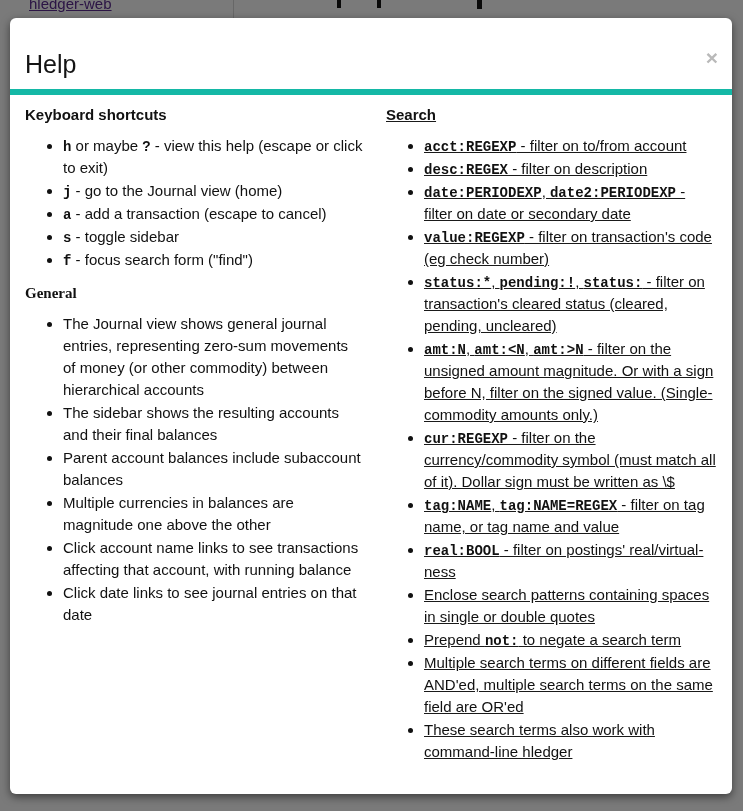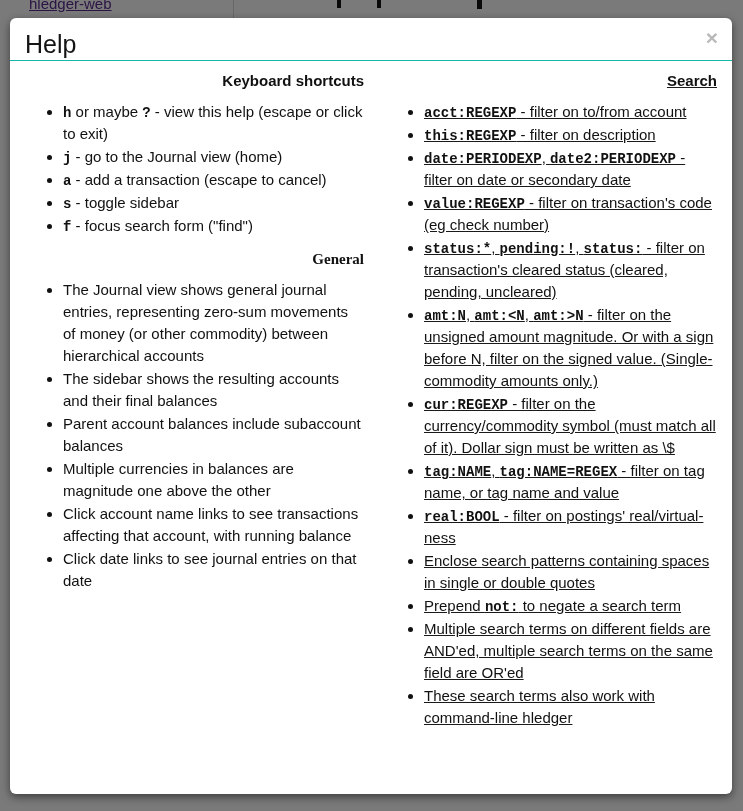--- a/index.html
+++ b/index.html
@@ -36,22 +36,23 @@
   
   .modal {
     position: absolute; left: 10px; top: 18px;
     width: 722px; height: 776px;
     background: #ffffff;
     border-radius: 6px;
     box-shadow: 0 3px 9px rgba(0,0,0,0.5);
   }
   .modal-header {
     position: relative;
-    padding: 11px 15px 0 15px;
-    border-bottom: 1px solid #14b8a6;
+    padding: 11px 15px 9px 15px;
+    border-bottom: 6px solid #14b8a6;
+    margin-top: 20px;
   }
   .modal-title {
     font-size: 25px; font-weight: 500; line-height: 31px; color: #141414;
     letter-spacing: 0;
   }
   .close-btn {
     position: absolute; right: 14px; top: 9px;
     background: none; border: none; cursor: pointer;
     font-family: "Liberation Sans", sans-serif;
     font-size: 21px; font-weight: bold; color: #b9b9b9; line-height: 21px;
@@ -62,21 +63,20 @@
     padding: 10px 15px 15px 15px;
   }
   .help-col { font-size: 15px; line-height: 22px; }
   .col-left  { width: 361px; padding-right: 22px; }
   .col-right { flex: 1; text-decoration: underline; }
 
   .section-heading {
     font-size: 15px; font-weight: bold; color: #111;
     line-height: 20px;
     margin: 0 0 10px 0;
-    text-align: right;
   }
   .help-list + .section-heading { margin-top: 12px; font-family: Liberation Serif, serif; }
   .help-list {
     list-style: disc outside;
     margin: 0 0 4px 0;
     padding-left: 38px;
   }
   .help-list li { margin-bottom: 1px; color: #111; }
   .help-list code {
     font-family: "Liberation Mono", "DejaVu Sans Mono", monospace;
@@ -121,21 +121,21 @@
           <li>Parent account balances include subaccount balances</li>
           <li>Multiple currencies in balances are magnitude one above the other</li>
           <li>Click account name links to see transactions affecting that account, with running balance</li>
           <li>Click date links to see journal entries on that date</li>
         </ul>
       </div>
     <div class="help-col col-right">
         <h4 class="section-heading">Search</h4>
         <ul class="help-list">
           <li><code>acct:REGEXP</code> - filter on to/from account</li>
-          <li><code>this:REGEXP</code> - filter on description</li>
+          <li><code>desc:REGEX</code> - filter on description</li>
           <li><code>date:PERIODEXP</code>, <code>date2:PERIODEXP</code> - filter on date or secondary date</li>
           <li><code>value:REGEXP</code> - filter on transaction's code (eg check number)</li>
           <li><code>status:*</code>, <code>pending:!</code>, <code>status:</code> - filter on transaction's cleared status (cleared, pending, uncleared)</li>
           <li><code>amt:N</code>, <code>amt:&lt;N</code>, <code>amt:&gt;N</code> - filter on the unsigned amount magnitude. Or with a sign before N, filter on the signed value. (Single-commodity amounts only.)</li>
           <li><code>cur:REGEXP</code> - filter on the currency/commodity symbol (must match all of it). Dollar sign must be written as \$</li>
           <li><code>tag:NAME</code>, <code>tag:NAME=REGEX</code> - filter on tag name, or tag name and value</li>
           <li><code>real:BOOL</code> - filter on postings' real/virtual-ness</li>
           <li>Enclose search patterns containing spaces in single or double quotes</li>
           <li>Prepend <code>not:</code> to negate a search term</li>
           <li>Multiple search terms on different fields are AND'ed, multiple search terms on the same field are OR'ed</li>

